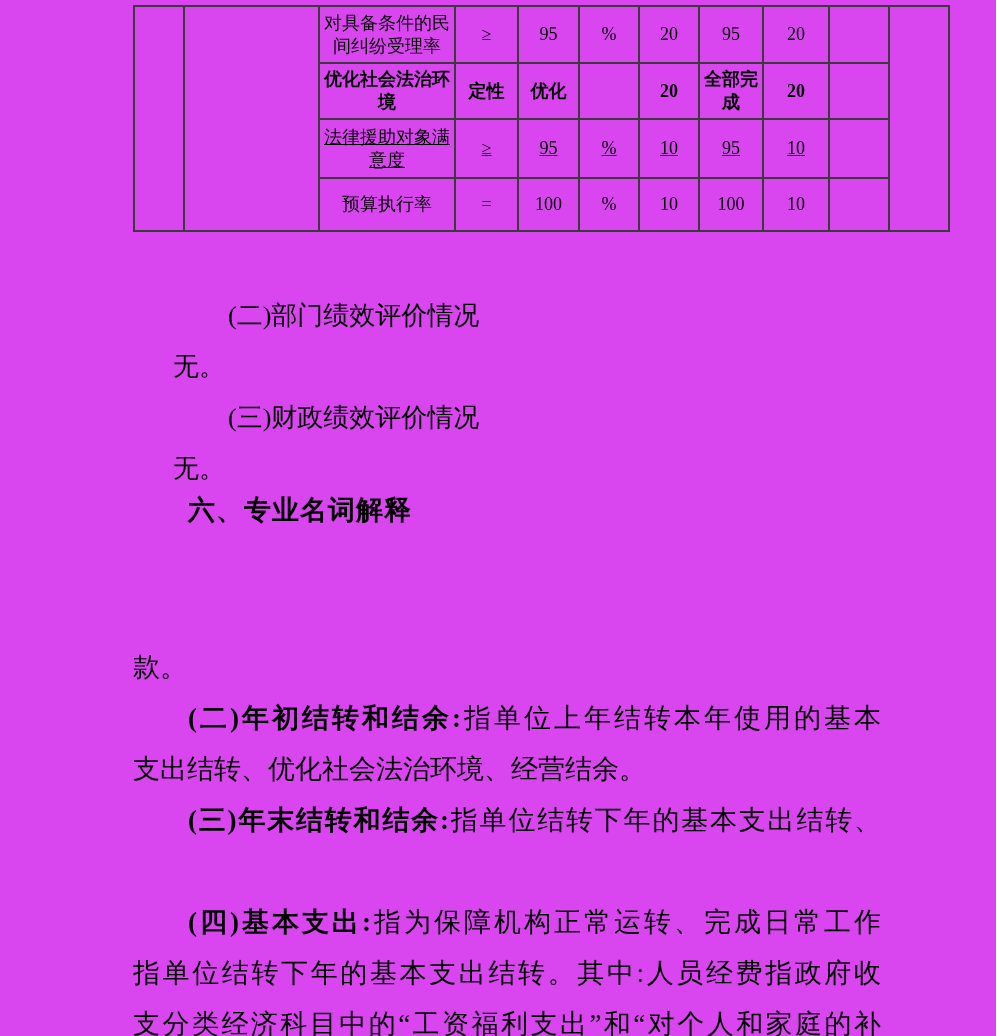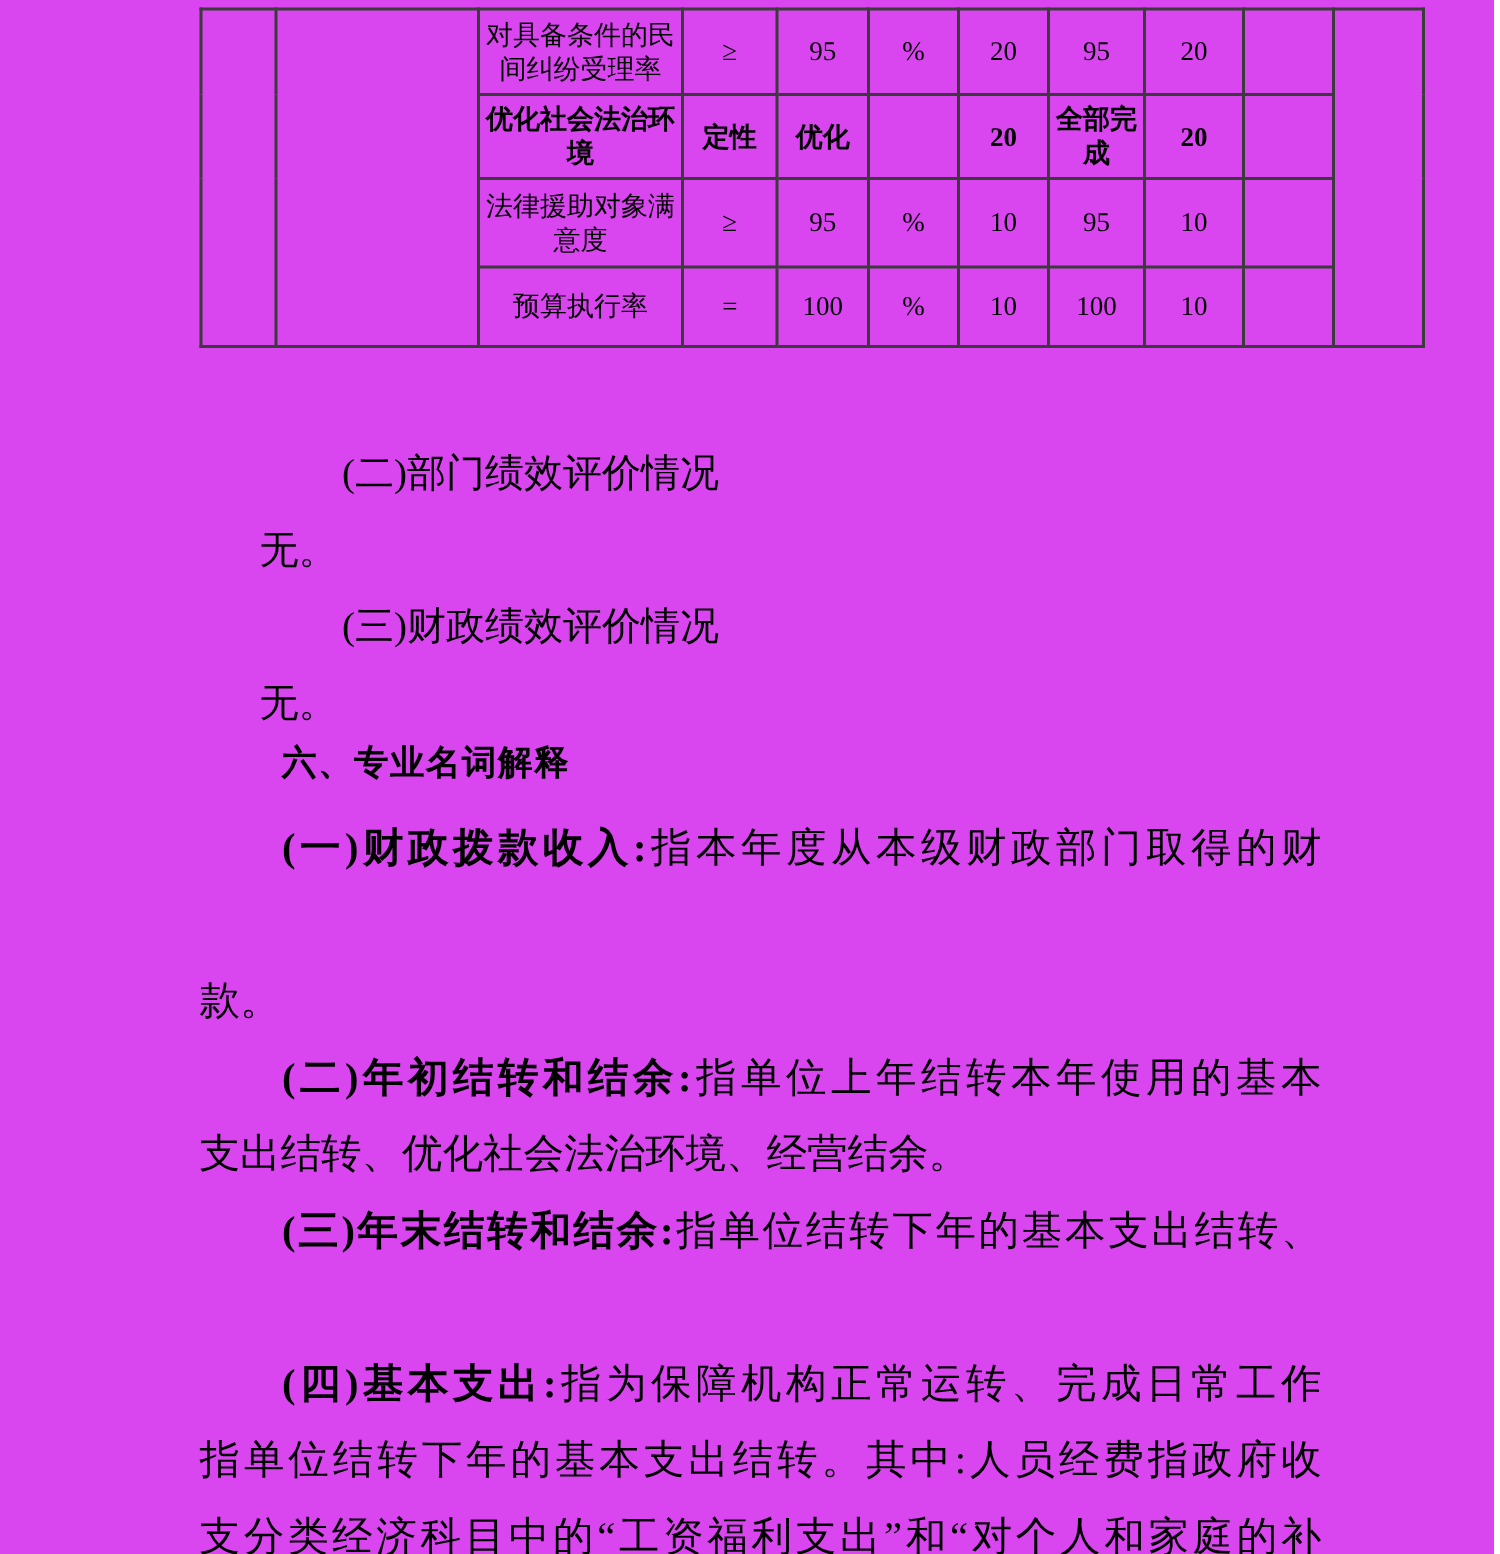--- a/index.html
+++ b/index.html
@@ -11,34 +11,34 @@
   table.perf{
     position:absolute;left:133px;top:5px;width:815px;
     border-collapse:collapse;table-layout:fixed;
   }
   table.perf td{
     border:2px solid #3b3b3b;
     text-align:center;vertical-align:middle;
     font-size:18px;line-height:23px;
     padding:1px 2px;overflow:hidden;
   }
-  tr.r0{height:57px;} tr.r1{height:56px;font-weight:bold;} tr.r2{height:59px;} tr.r3{height:53px;}
+  tr.r0{height:57px;} tr.r1{height:56px;font-weight:bold;} tr.r2{height:59px;text-decoration:underline;} tr.r3{height:53px;}
   
   .tline{
     position:absolute;left:133px;width:748px;
     font-size:27px;line-height:33px;
     text-align:justify;
   }
   .fill{text-align-last:justify;}
   .short{text-align-last:left;}
   .indent{text-indent:55px;}
   .sub{font-size:26px;margin-left:40px;}
   .h6{
-    font-family:Liberation Mono, monospace;font-weight:bold;
-    font-size:23px;letter-spacing:1px;
+    font-family:Liberation Sans, sans-serif;font-weight:bold;
+    font-size:27px;letter-spacing:1px;
   }
   .tline b{font-weight:bold;}
 </style>
 </head>
 <body>
 
 <div class="page">
 
   <table class="perf">
     <colgroup>
@@ -100,21 +100,20 @@
     </tr>
   </tbody>
     </table>
 
   <div class="tline sub indent" style="top:299px">(二)部门绩效评价情况</div>
   <div class="tline sub" style="top:350px">无。</div>
   <div class="tline sub indent" style="top:401px">(三)财政绩效评价情况</div>
   <div class="tline sub" style="top:452px">无。</div>
   <div class="tline h6 indent" style="top:494px">六、专业名词解释</div>
 
-  <div class="tline fill indent" style="top:549px"><b>(一)财政拨款收入:</b><span>指本年度从本级财政部门取得的财</span></div>
   <div class="tline short" style="top:651px"><span>款。</span></div>
 
   <div class="tline fill indent" style="top:702px"><b>(二)年初结转和结余:</b><span>指单位上年结转本年使用的基本</span></div>
   <div class="tline short" style="top:753px"><span>支出结转、优化社会法治环境、经营结余。</span></div>
 
   <div class="tline fill indent" style="top:804px"><b>(三)年末结转和结余:</b><span>指单位结转下年的基本支出结转、</span></div>
 
   <div class="tline fill indent" style="top:906px"><b>(四)基本支出:</b><span>指为保障机构正常运转、完成日常工作</span></div>
   <div class="tline fill" style="top:957px"><span>指单位结转下年的基本支出结转。其中:人员经费指政府收</span></div>
   <div class="tline fill" style="top:1008px"><span>支分类经济科目中的“工资福利支出”和“对个人和家庭的补</span></div>

